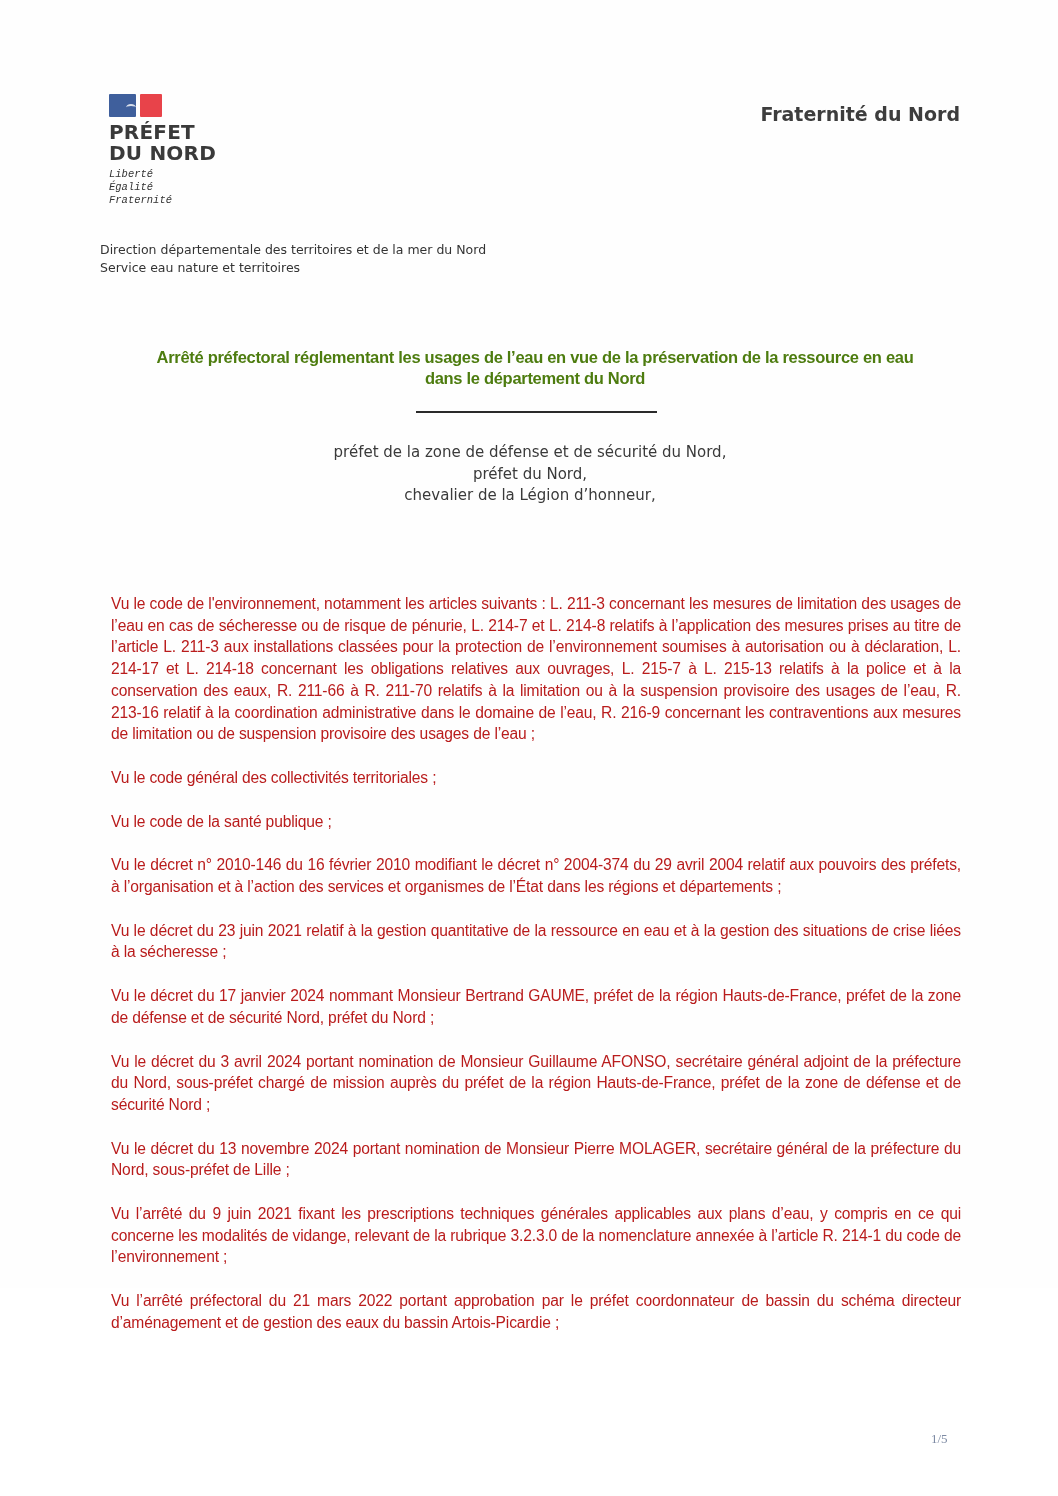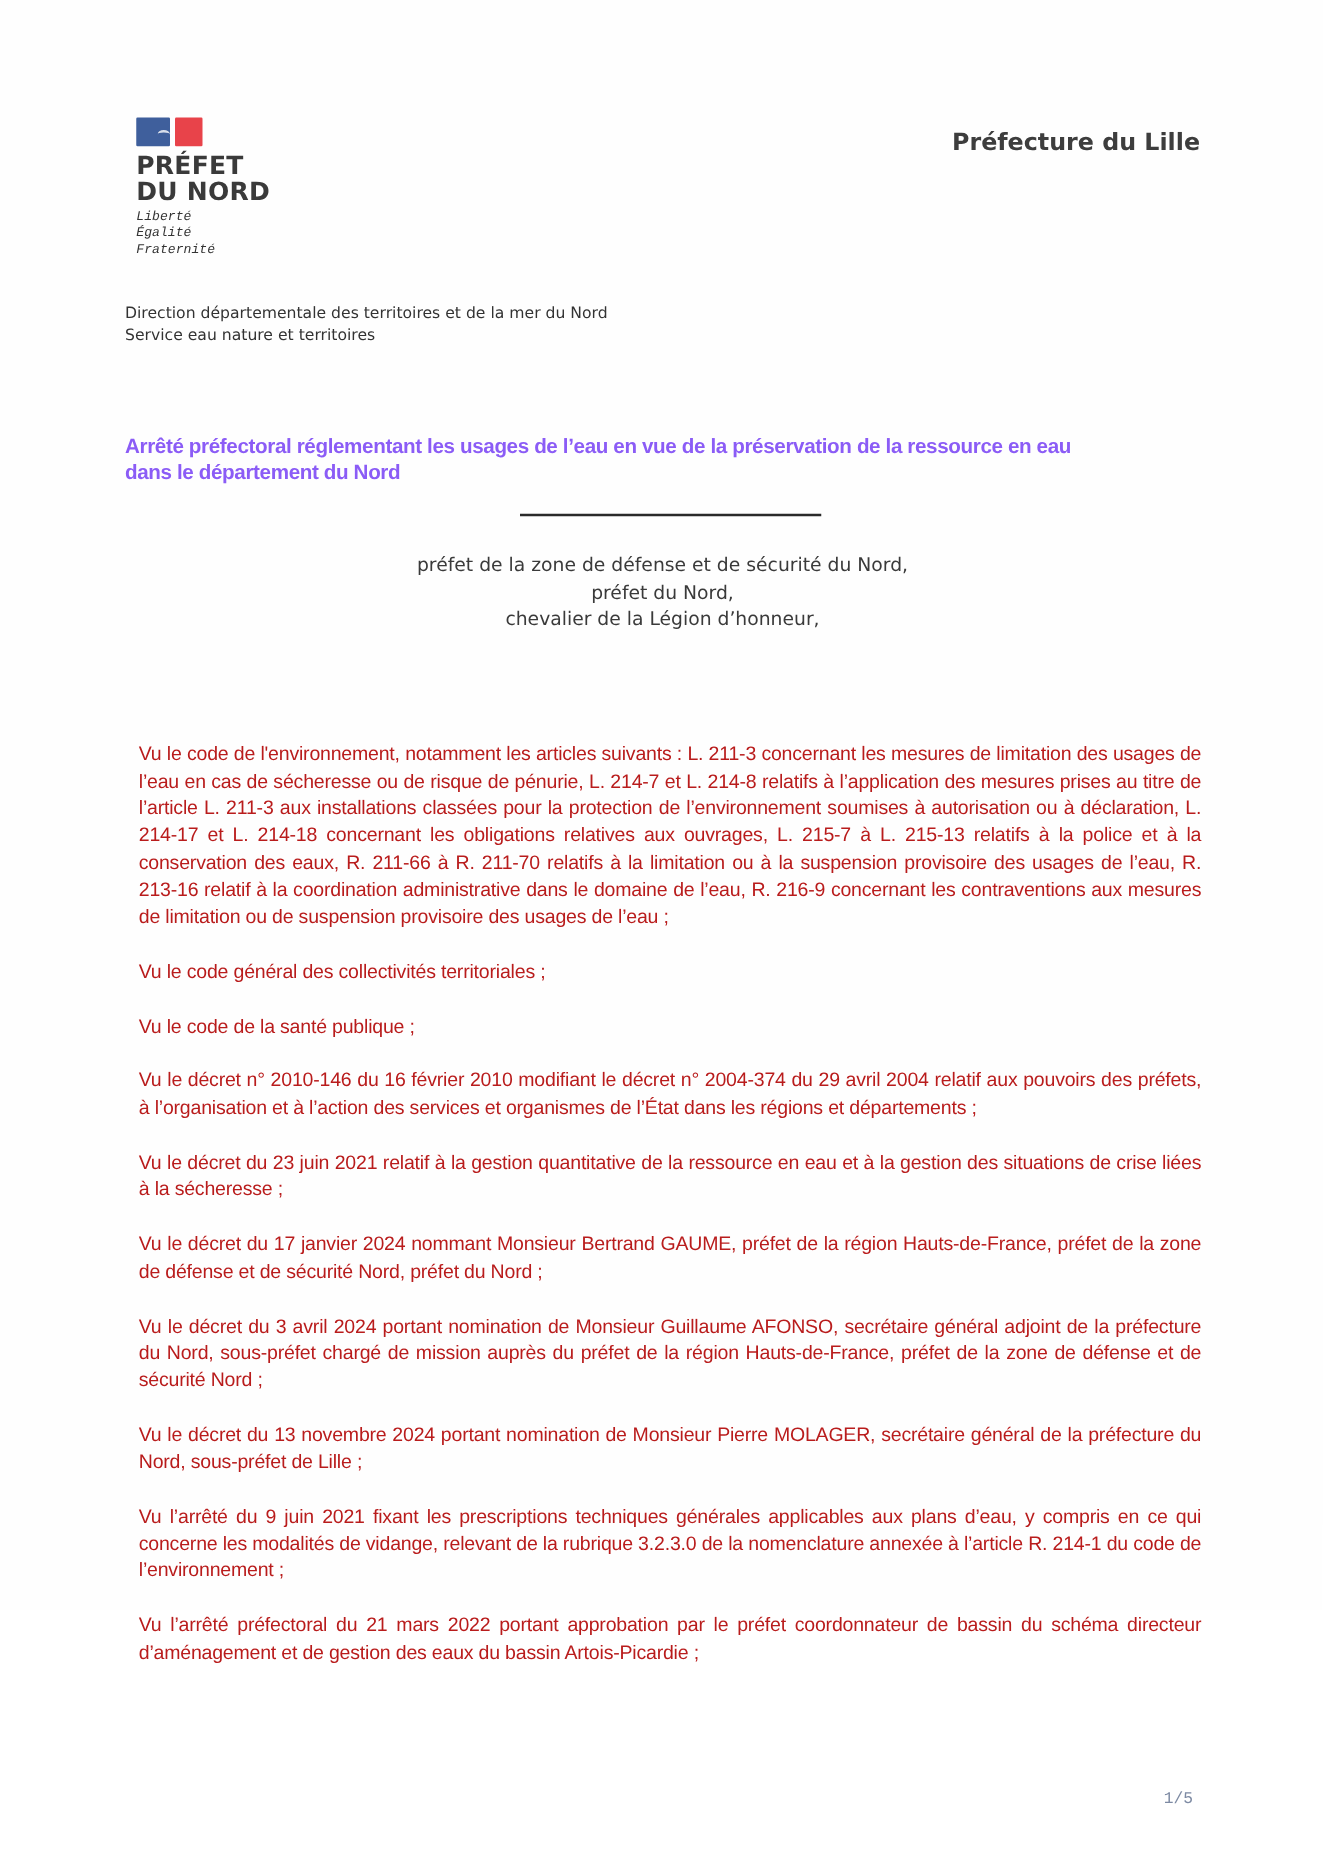--- a/index.html
+++ b/index.html
@@ -88,25 +88,26 @@
     font-family: "DejaVu Sans", sans-serif;
     font-size: 12.5px;
     line-height: 18px;
     color: #333;
   }
   .title {
     position: absolute;
     left: 100px;
     width: 870px;
     top: 347px;
+    text-align: center;
     font-family: "Liberation Sans", sans-serif;
     font-weight: bold;
     font-size: 16.5px;
     line-height: 21px;
-    color: #8b5cf6;
+    color: #4d7c0f;
     letter-spacing: -0.3px;
   }
   .title-rule {
     position: absolute;
     left: 416px;
     top: 411px;
     width: 241px;
     height: 2px;
     background: #2a2a2a;
   }
@@ -136,21 +137,21 @@
   .body p {
     margin: 0;
     text-align: justify;
     text-align-last: left;
   }
   .body p + p { margin-top: 22px; }
   .page-number {
     position: absolute;
     left: 931px;
     top: 1431px;
-    font-family: Liberation Mono, monospace;
+    font-family: Liberation Serif, serif;
     font-size: 13px;
     color: #7d8aa3;
   }
 </style>
 </head>
 <body>
 
 <div class="page">
 
   <div class="logo">
@@ -162,21 +163,21 @@
       <div>PRÉFET</div>
       <div>DU NORD</div>
     </div>
     <div class="motto">
       <div>Liberté</div>
       <div>Égalité</div>
       <div>Fraternité</div>
     </div>
   </div>
 
-  <div class="header-right">Préfecture du Lille</div>
+  <div class="header-right">Fraternité du Nord</div>
 
   <div class="service">
     <div>Direction départementale des territoires et de la mer du Nord</div>
     <div>Service eau nature et territoires</div>
   </div>
 
   <div class="title">
     <div>Arrêté préfectoral réglementant les usages de l’eau en vue de la préservation de la ressource en eau</div>
     <div>dans le département du Nord</div>
   </div>

